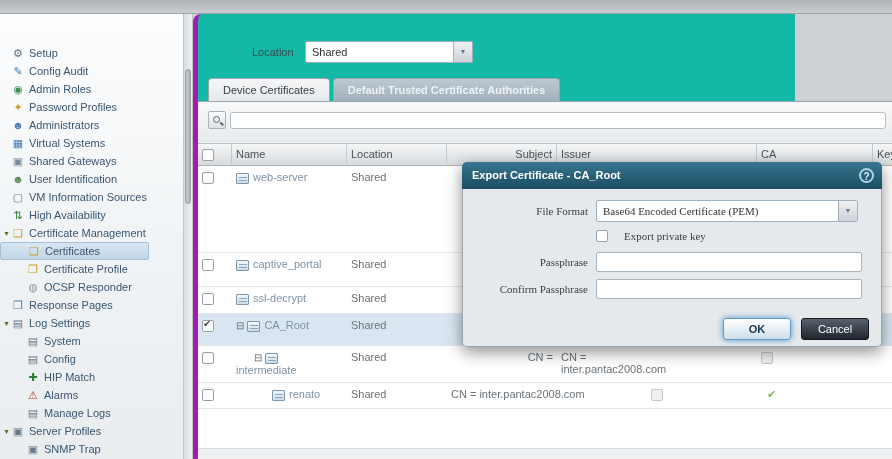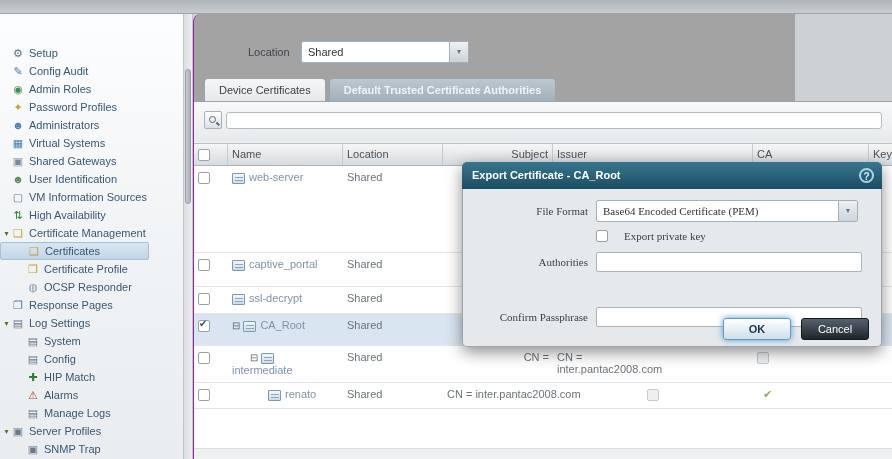--- a/index.html
+++ b/index.html
@@ -23,21 +23,21 @@
   .nav-item.sel { background:linear-gradient(#d9e6f1,#c2d6e8); border:1px solid #a4c0d8;
                   border-radius:2px; margin-right:34px; }
 
   .side-scroll { position:absolute; left:184px; top:14px; width:9px; height:445px;
                  background:linear-gradient(90deg,#dadde0,#edeff1); border-right:1px solid #c2c6ca; }
   .side-scroll .thumb { position:absolute; left:1px; top:55px; width:6px; height:135px;
                         background:linear-gradient(90deg,#c6cacd,#adb2b7); border:1px solid #9aa0a5; border-radius:3px; }
 
   
   .content { position:absolute; left:193px; top:14px; width:602px; height:445px;
-             background:#a3a3a3; border-radius:8px 0 0 0; border-left:1px solid #a21caf; }
+             background:#14b8a6; border-radius:8px 0 0 0; border-left:5px solid #a21caf; }
 
   .loc-label { position:absolute; left:54px; top:32px; color:#3f464d; }
   .loc-select { position:absolute; left:107px; top:27px; }
 
   .selectbox { width:168px; height:22px; background:#fff; border:1px solid #9fb0be; border-radius:2px; position:relative; }
   .selectbox .val { position:absolute; left:6px; top:4px; right:22px; color:#333; white-space:nowrap; overflow:hidden; }
   .selectbox .arrow-btn { position:absolute; right:0; top:0; bottom:0; width:19px;
                           background:linear-gradient(#eef1f3,#ccd3d9); border-left:1px solid #9fb0be;
                           color:#6b7784; font-size:7px; text-align:center; line-height:20px; cursor:pointer; }
 
@@ -352,24 +352,24 @@
         <div class="selectbox dlg-select">
           <span class="val">Base64 Encoded Certificate (PEM)</span>
           <span class="arrow-btn">▼</span>
         </div>
       </div>
       <div class="frow" style="top:41px; left:133px;">
         <span class="chk"></span>
         <span class="chklabel">Export private key</span>
       </div>
       <div class="frow" style="top:63px; right:0;">
-        <div class="flabel">Authorities</div>
+        <div class="flabel">Passphrase</div>
         <input type="password" class="dlg-input" style="">
       </div>
-      <div class="frow" style="top:90px; right:0;margin-top:28px;">
+      <div class="frow" style="top:90px; right:0;">
         <div class="flabel">Confirm Passphrase</div>
         <input type="password" class="dlg-input" style="">
       </div>
       <div class="dlg-buttons">
         <button class="btn ok">OK</button>
         <button class="btn cancel">Cancel</button>
       </div>
     </div>
   </div>
 </div>

